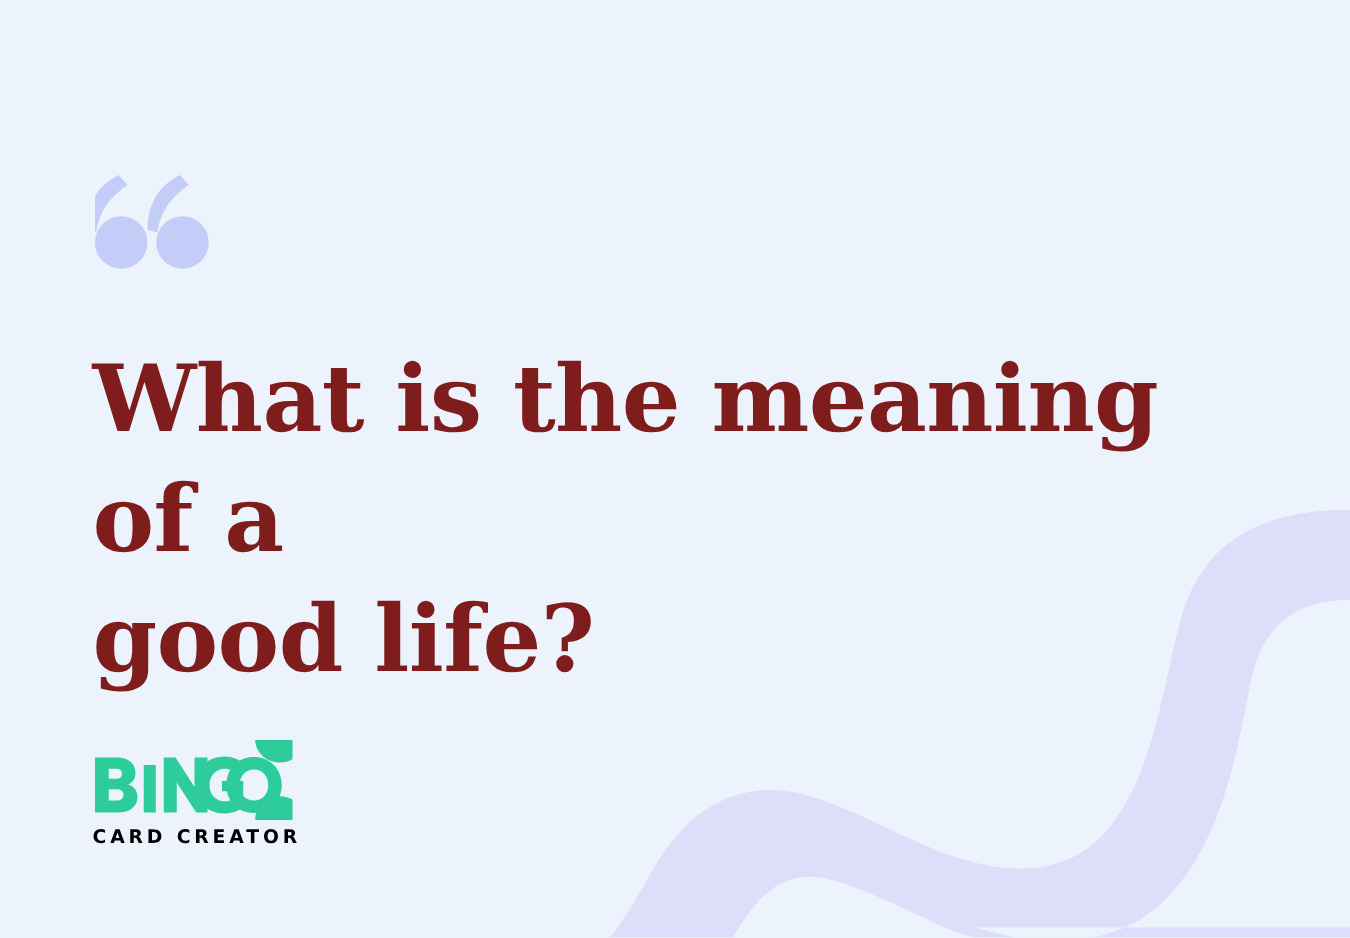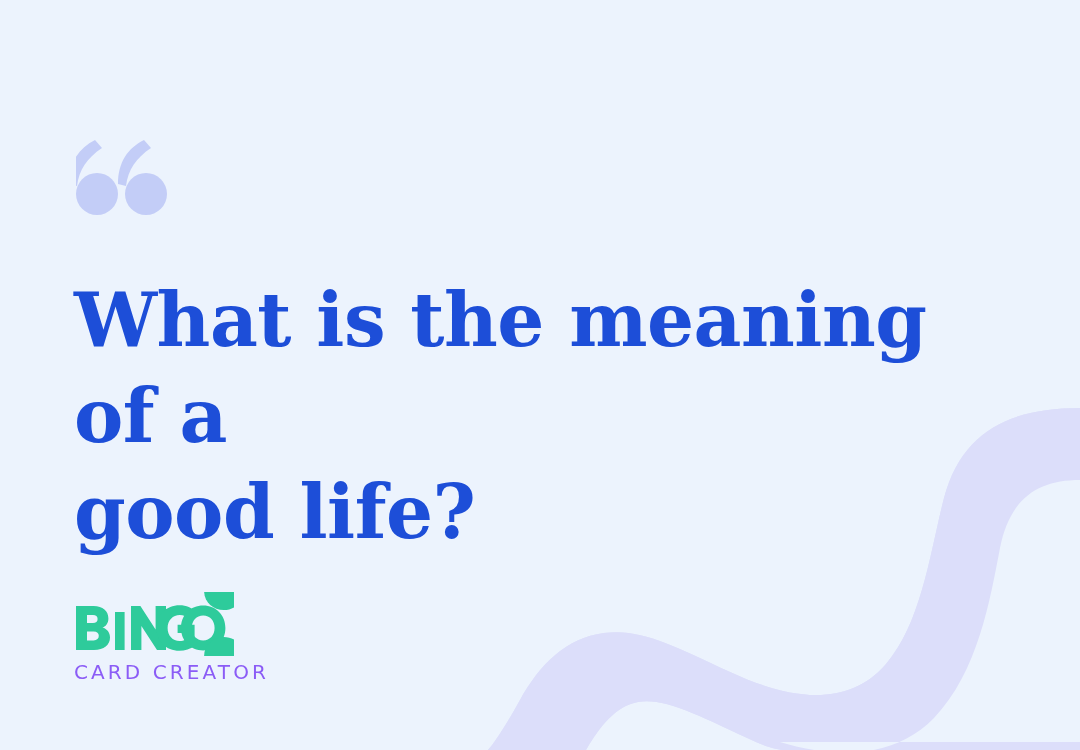--- a/index.html
+++ b/index.html
@@ -50,45 +50,45 @@
     position: absolute;
     left: 74px;
     top: 272px;
     width: 930px;
     z-index: 2;
     font-family: "DejaVu Serif", "Liberation Serif", serif;
     font-weight: 700;
     font-size: 74px;
     line-height: 96px;
     letter-spacing: -0.5px;
-    color: #1d4ed8;
+    color: #7f1d1d;
     white-space: pre-line;
   }
 
   
   #logo {
     position: absolute;
     left: 74px;
     top: 592px;
     z-index: 2;
   }
 
   #logo-mark {
     display: block;
     width: 160px;
     height: 64px;
   }
 
   #logo-tagline {
     margin-top: 4px;
     font-family: "DejaVu Sans", "Liberation Sans", sans-serif;
-    font-weight: 400;
-    font-size: 20px;
+    font-weight: 700;
+    font-size: 15px;
     letter-spacing: 3.1px;
-    color: #8b5cf6;
+    color: #000000;
     white-space: nowrap;
   }
 </style>
 </head>
 <body>
 
 <div id="card">
 
   <svg id="wave-decoration" viewBox="0 0 1080 750" preserveAspectRatio="none" aria-hidden="true">
     <path d="M1080 408

